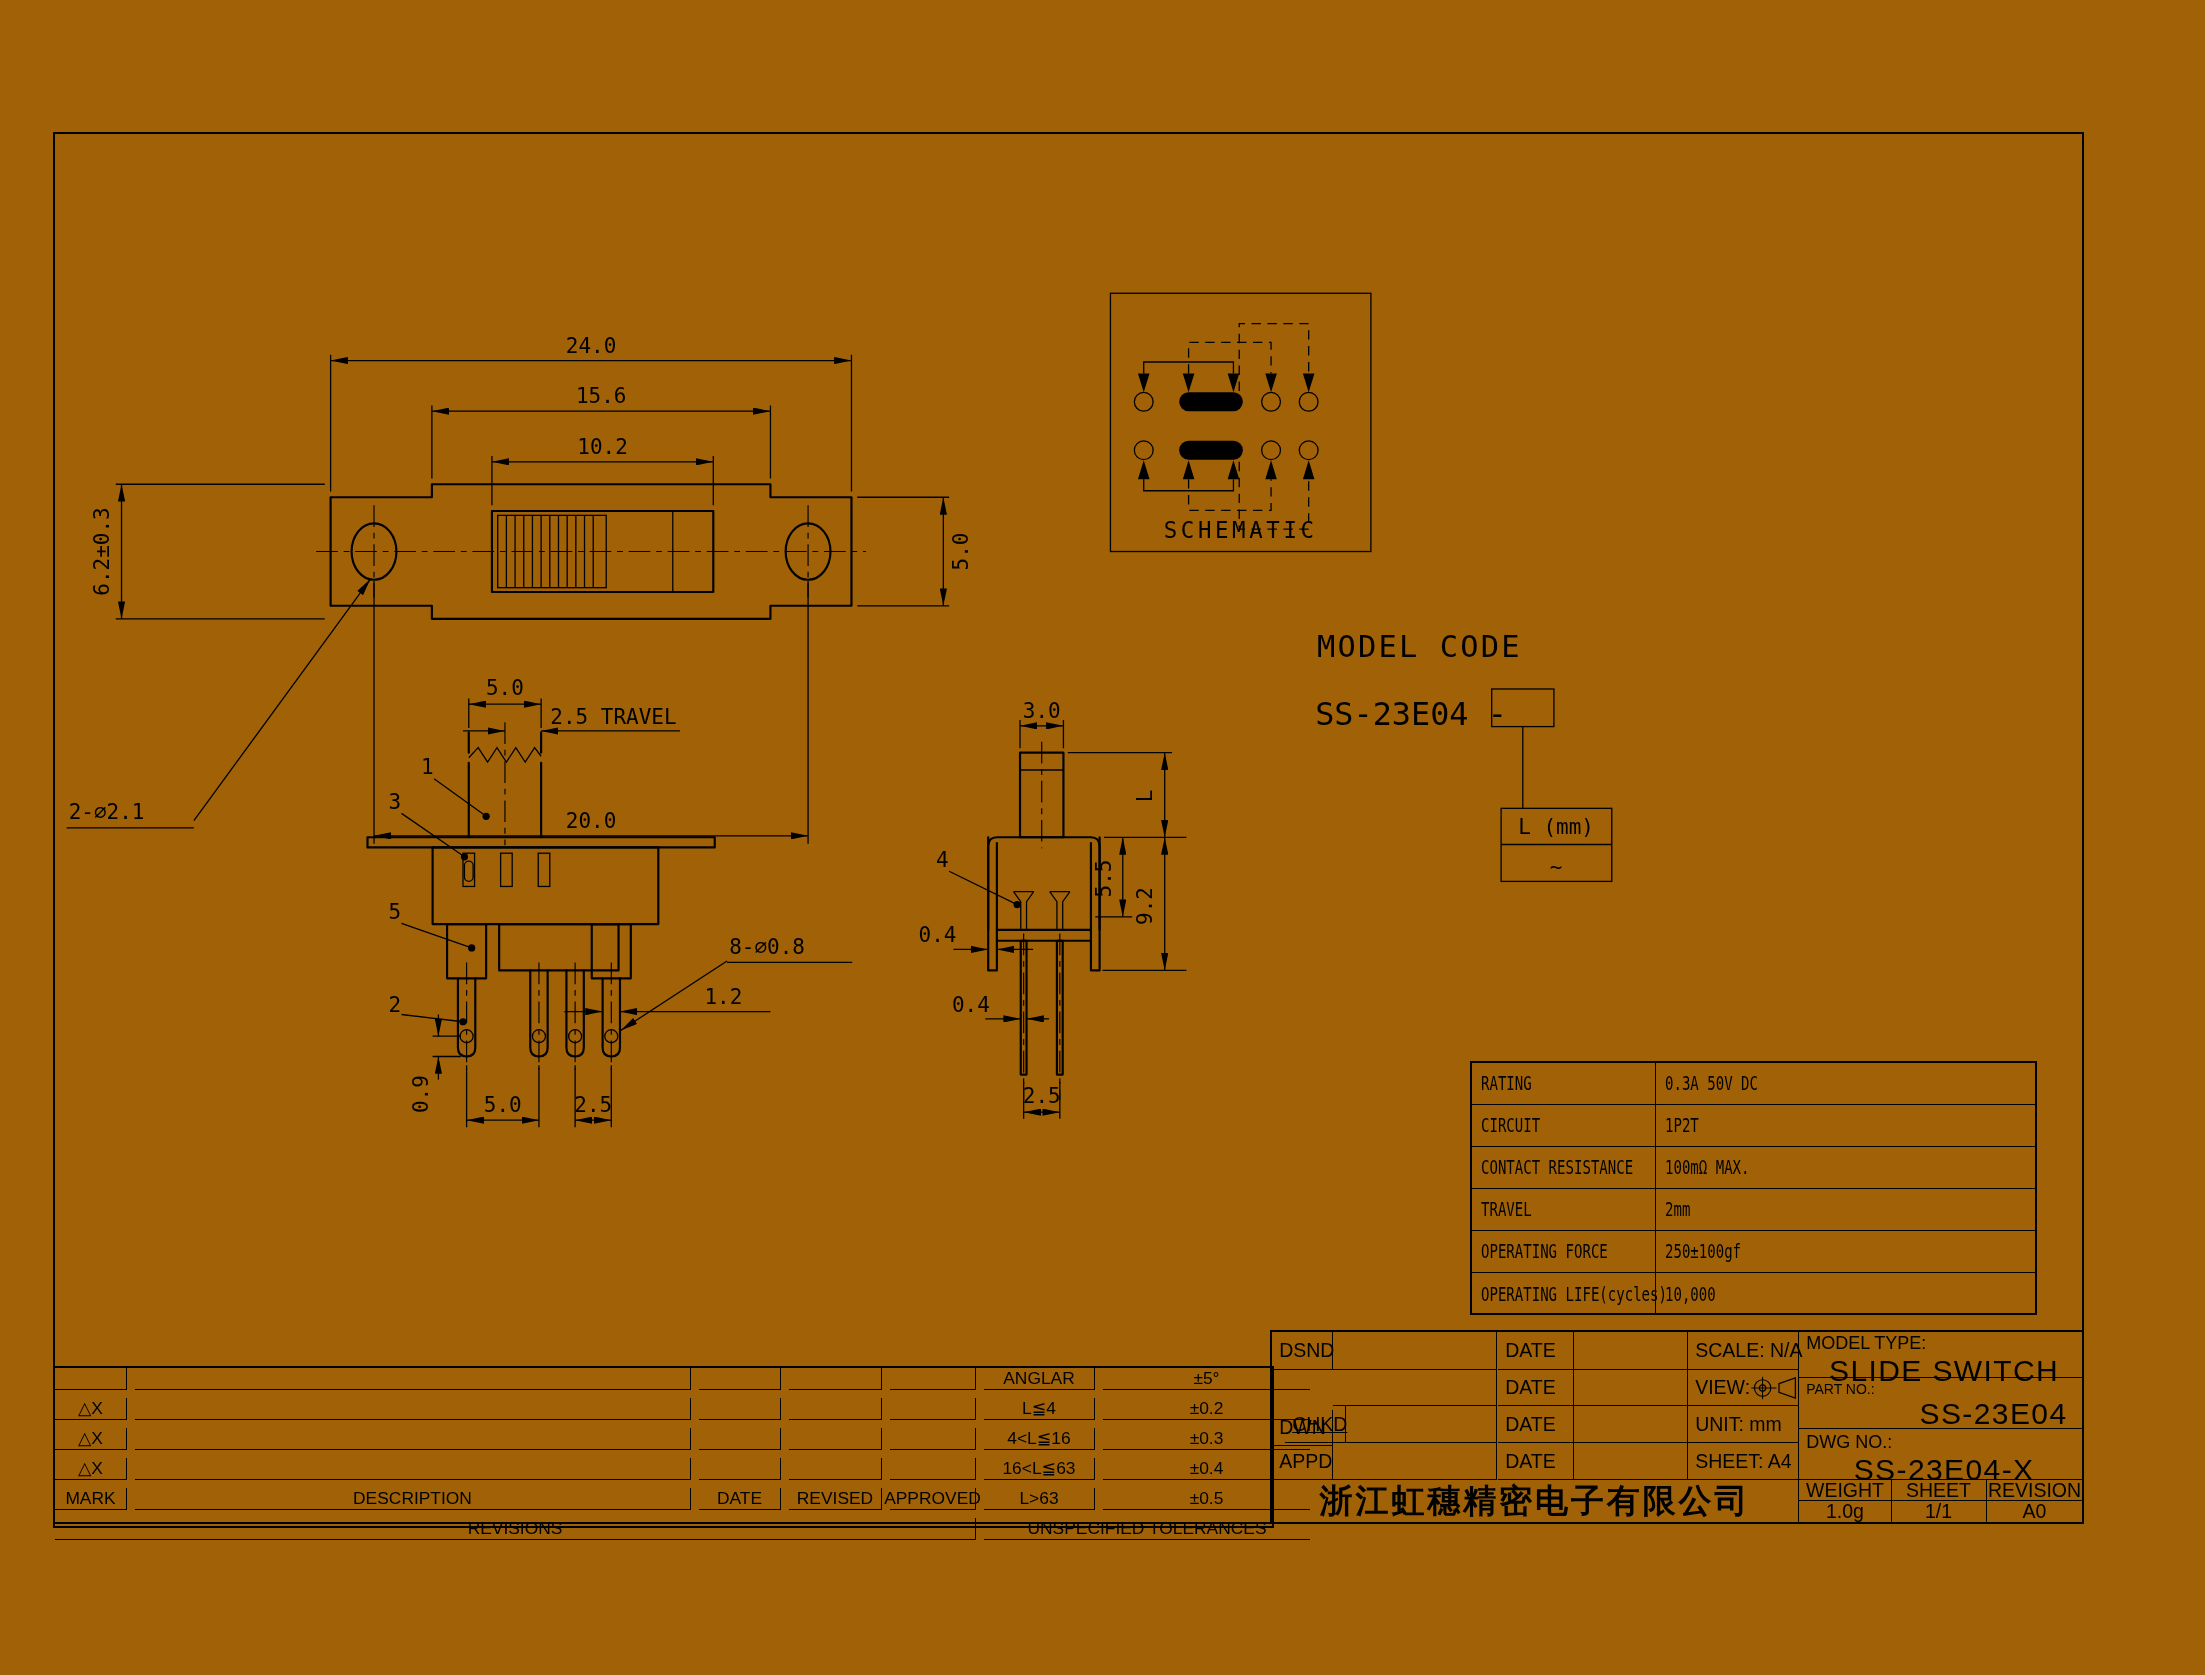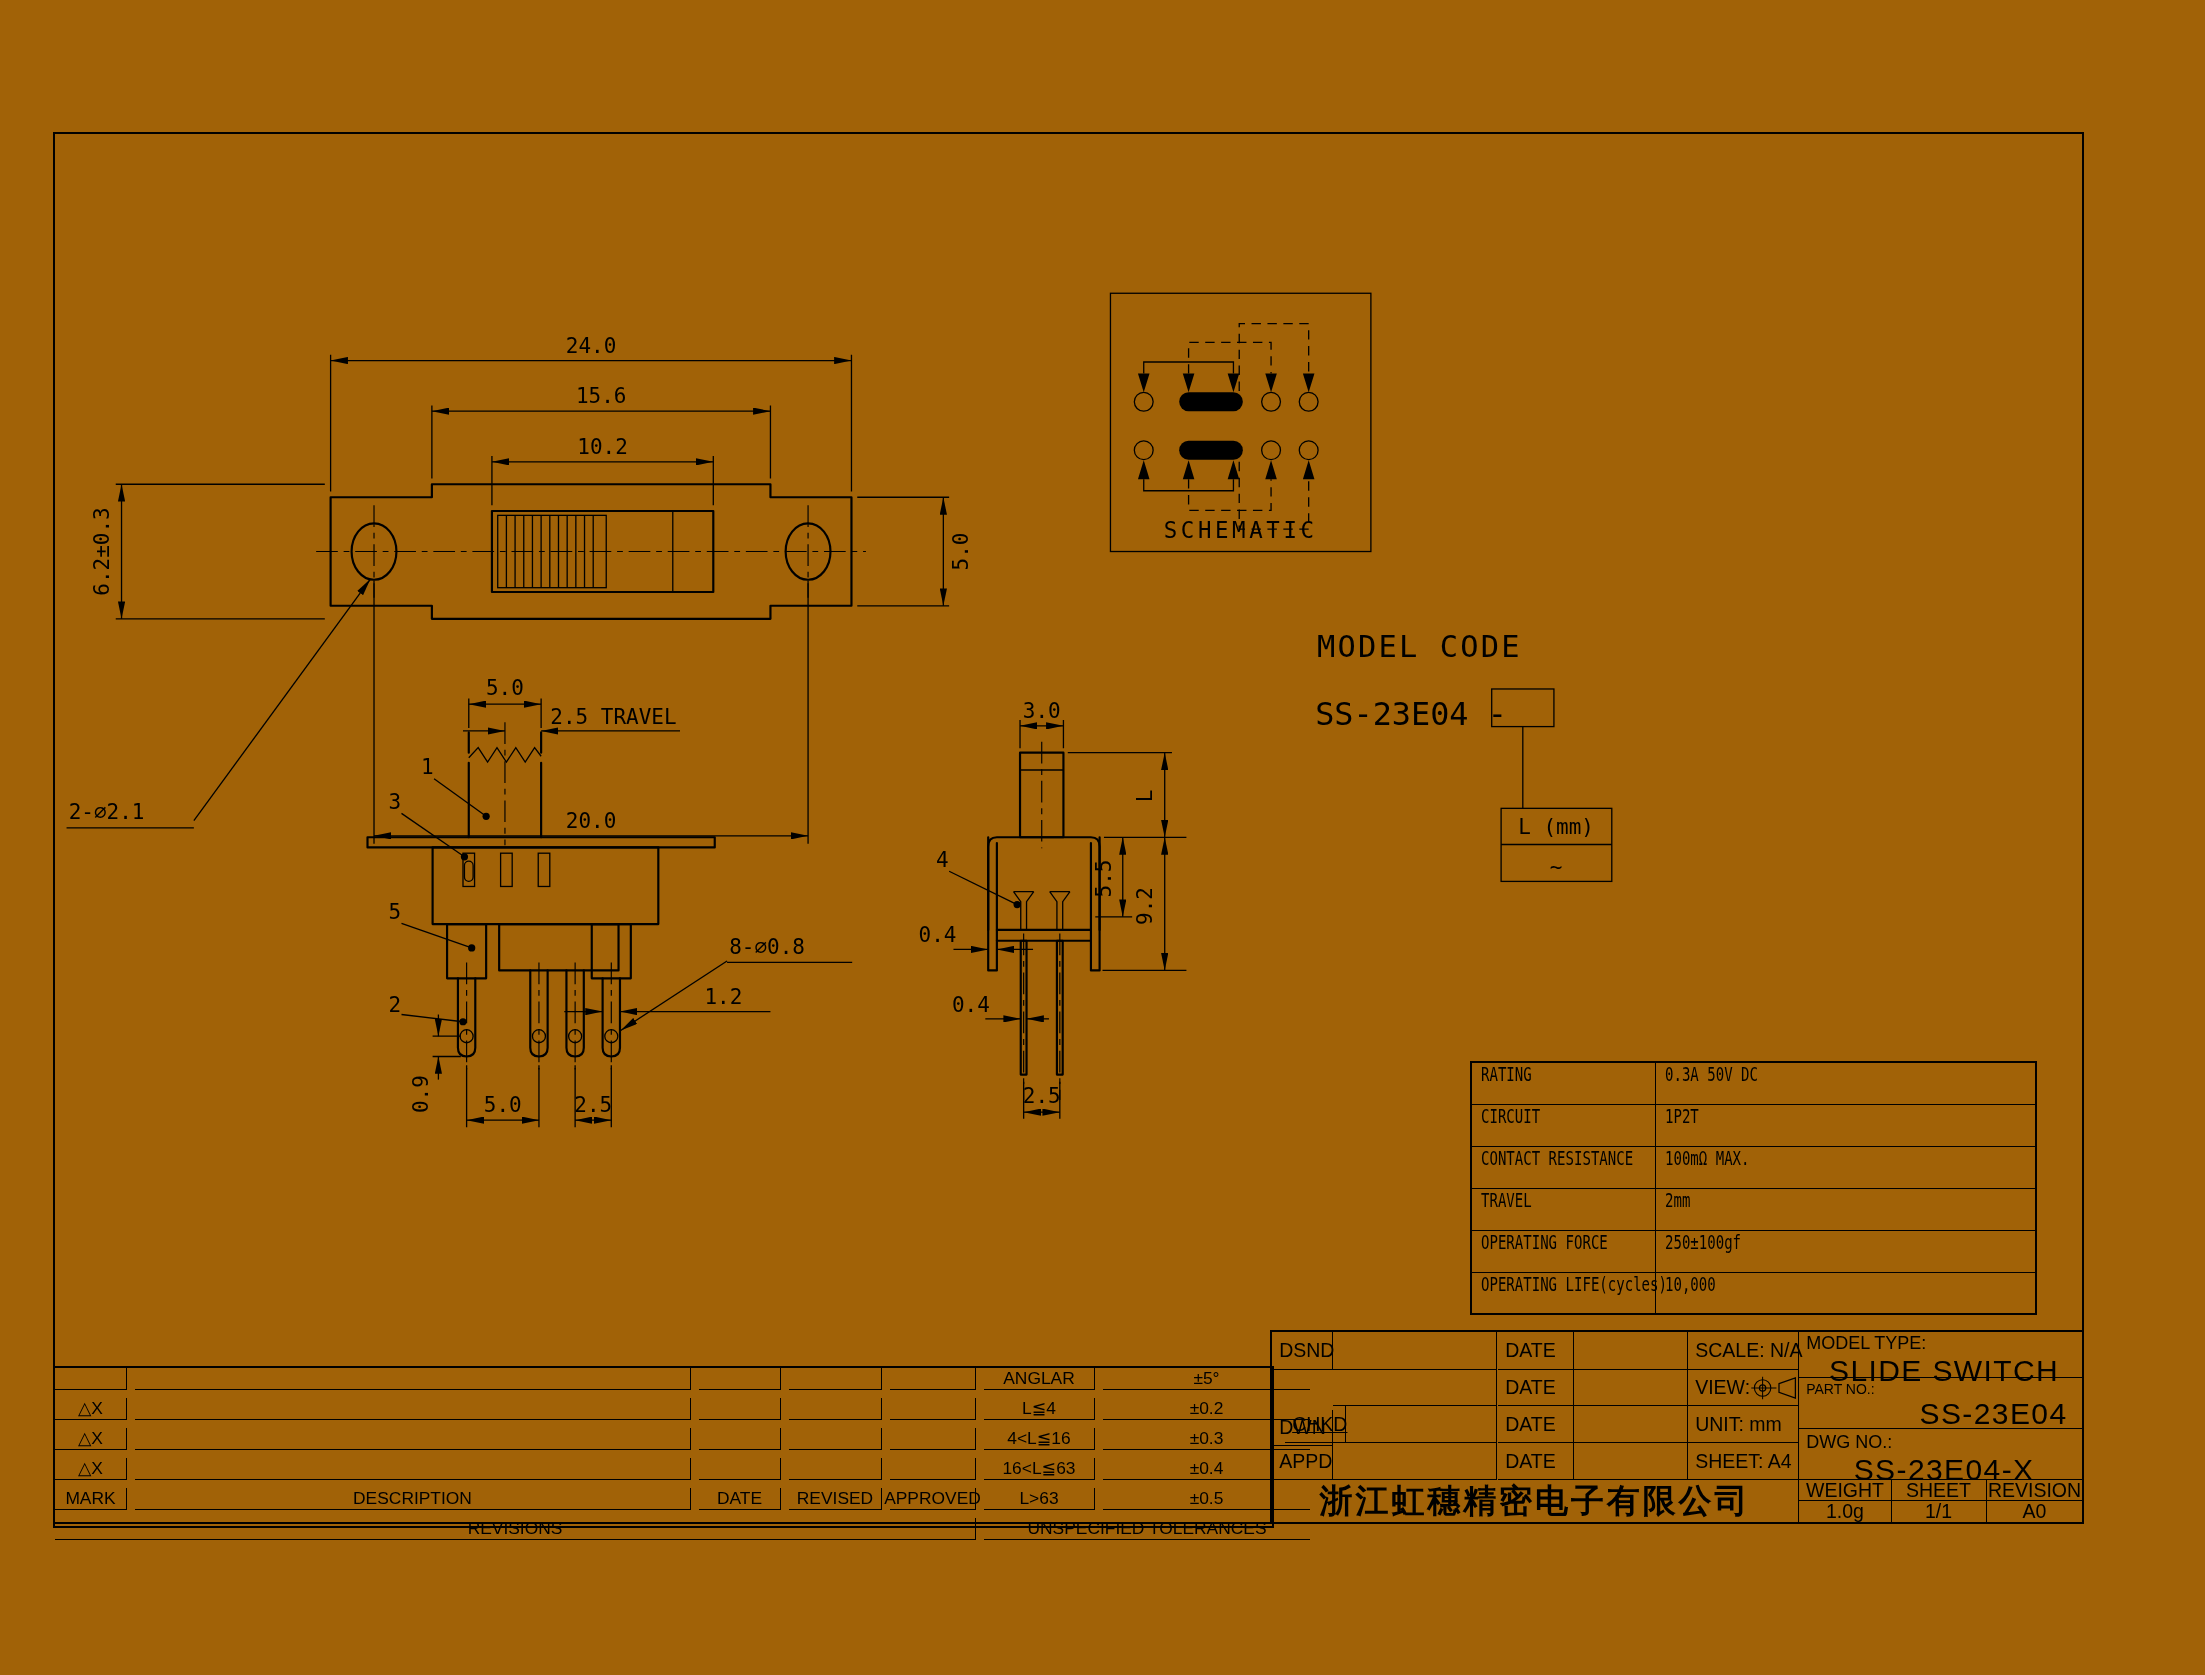--- a/index.html
+++ b/index.html
@@ -15,21 +15,21 @@
   svg text{font-family:"DejaVu Sans Mono",monospace;font-size:29px;fill:#000;}
   svg text.mid{text-anchor:middle;}
   svg text.cap{font-size:31px;letter-spacing:5px;}
   svg text.h1{font-size:42px;letter-spacing:3px;}
   svg text.code{font-size:44px;}
 
   
   .spec{position:absolute;left:1470px;top:1061px;width:563px;height:250px;border:2.2px solid #000;
         display:grid;grid-template-columns:184px 1fr;grid-auto-rows:42px;
         font-family:"DejaVu Sans Mono",monospace;font-size:19.5px;}
-  .spec .c{border-right:1.4px solid #000;border-bottom:1.4px solid #000;display:flex;
+  .spec .c{border-right:1.4px solid #000;border-bottom:1.4px solid #000;display:flex;align-items:center;
            padding-left:8.7px;white-space:nowrap;overflow:visible;}
   .spec .c span{transform:scaleX(0.72);transform-origin:left center;display:inline-block;}
   .spec .v{border-right:none;}
   .spec .r6{border-bottom:none;}
 
   
   .rev{position:absolute;left:53px;top:1366px;width:1217px;height:158px;border:2.2px solid #000;
        display:grid;grid-template-columns:72px 556px 82px 93px 86px 111px 207px;
        grid-template-rows:22px 22px 22px 22px 22px 22px 23px;font-size:17.4px;gap:8px;}
   .rev .c{border-right:1.4px solid #000;border-bottom:1.4px solid #000;display:flex;align-items:center;justify-content:center;white-space:nowrap;}

